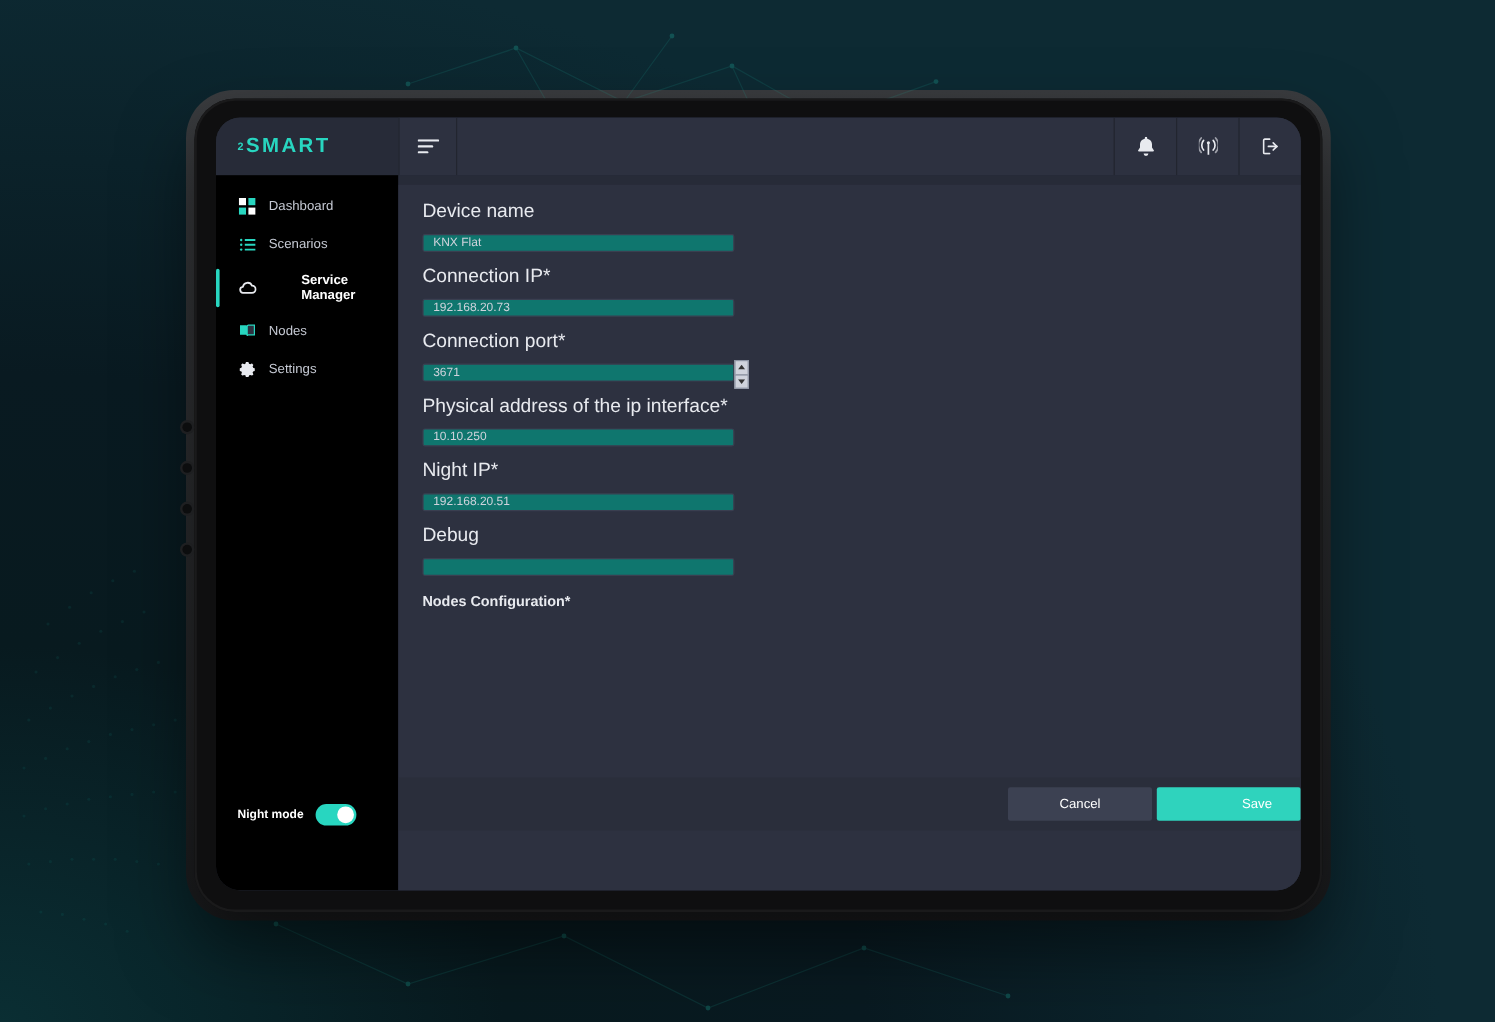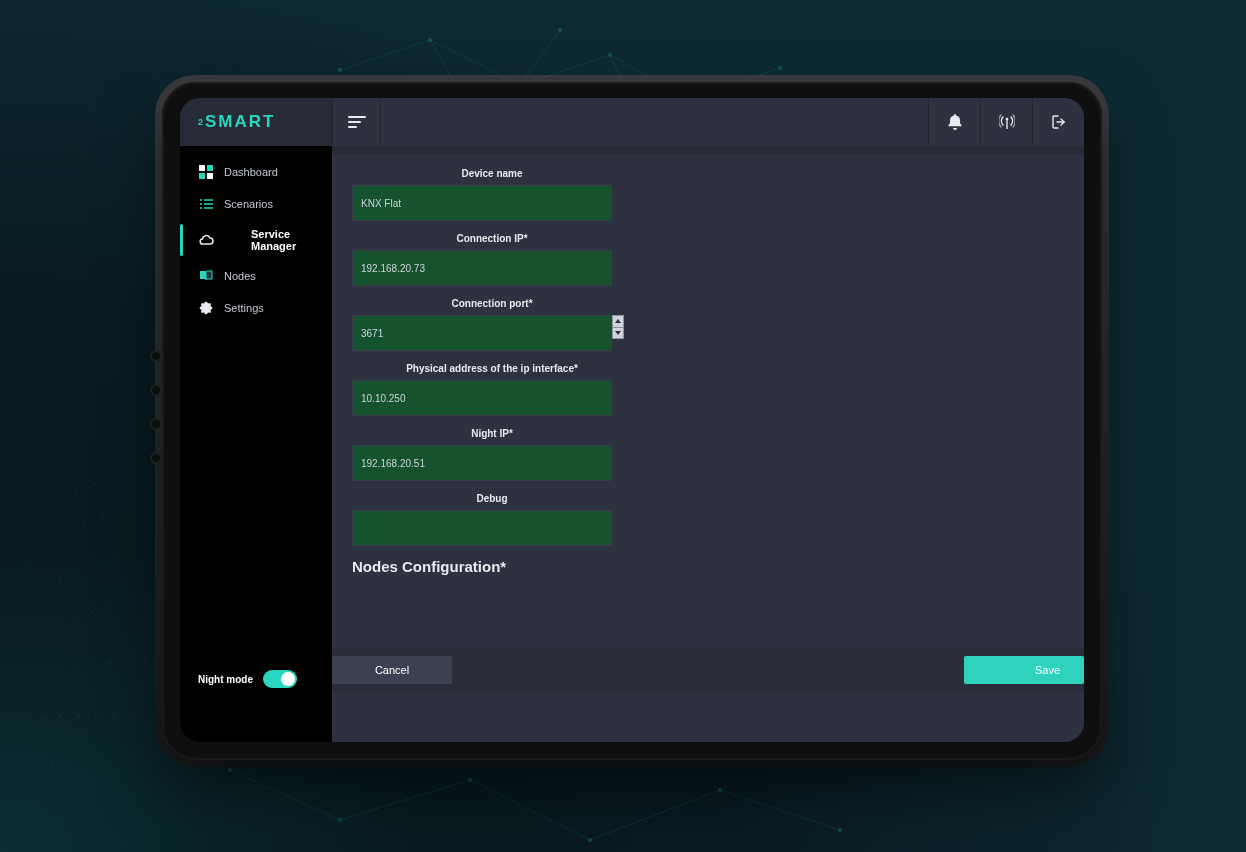--- a/index.html
+++ b/index.html
@@ -116,56 +116,56 @@
   .panel{
     margin:8px 0 0 0;
     flex:1; min-height:0;
     background:#2d3140;
     padding:14px 20px 0 20px;
     overflow:hidden;
     position:relative;
   }
   .form{ width:280px; }
   .fld{ margin-bottom:12px; }
-  .lbl{ color:#e8eaef; font-size:10px; font-weight:700; display:block; margin-bottom:6px;text-align:center; }
+  .lbl{ color:#e8eaef; font-size:16px; font-weight:400; display:block; margin-bottom:6px; }
   .inp-wrap{ position:relative; }
   .inp{
-    width:260px; height:36px;
-    background:#14532d;
+    width:260px; height:15px;
+    background:#0f766e;
     border:1px solid #3a3f50;
     color:#cfd3dc; font-size:10px;
     padding:0 8px; outline:none;
     border-radius:2px;
   }
   .spin{
     position:absolute; left:260px; top:0; width:12px; height:24px;
     display:flex; flex-direction:column;
   }
   .spin button{
     flex:1; background:#cfd3dc; border:1px solid #8d94a3; padding:0;
     display:flex; align-items:center; justify-content:center; cursor:pointer;
   }
   .spin button:first-child{ border-bottom:none; }
   .spin svg{ width:6px; height:4px; }
 
   .footerbar{
     position:absolute; left:0; right:0; bottom:50px;
     height:44px; background:#2a2e3b;
-    display:flex; align-items:center; justify-content:space-between;
-    padding-right:0px; gap:14px;
+    display:flex; align-items:center; justify-content:flex-end;
+    padding-right:0px; gap:4px;
   }
   .btn{
     height:28px; min-width:120px; border:none; border-radius:2px;
     font-size:11px; cursor:pointer; color:#fff;
   }
   .btn-cancel{ background:#3c4152; }
   .btn-save{ background:#2fd3bd; color:#fff;padding-left:47px; }
 
   
-  .cutlabel{ color:#e8eaef; font-size:15px; font-weight:600; }
+  .cutlabel{ color:#e8eaef; font-size:12px; font-weight:600; }
 
   svg{ display:block; }
 </style>
 </head>
 <body>
 
 <svg class="bg-deco" viewBox="0 0 1246 852">
   <g stroke="#1fb8a6" stroke-width="1" fill="none" opacity="0.5">
     <path d="M340 70 L430 40 L520 85 L610 55 L690 100 L780 68"></path>
     <path d="M430 40 L470 110 M520 85 L560 30 M610 55 L640 120"></path>

